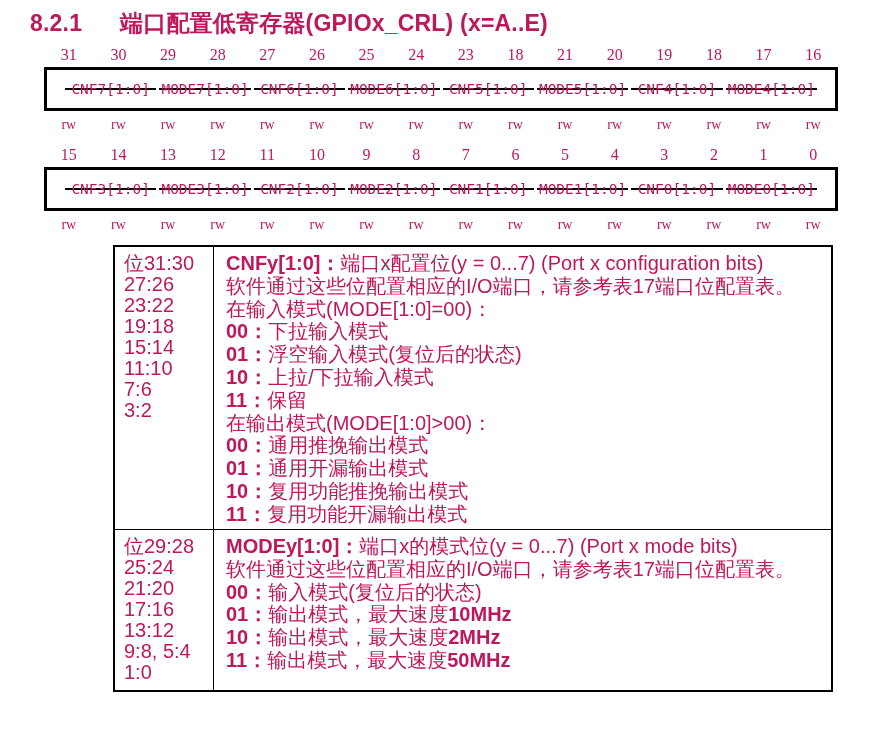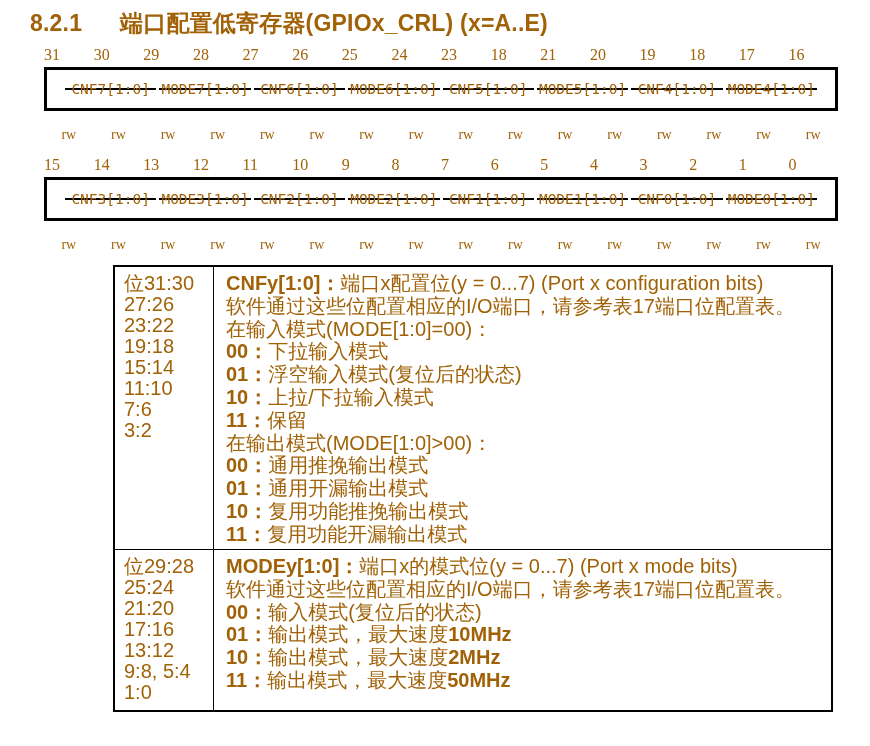--- a/index.html
+++ b/index.html
@@ -1,62 +1,62 @@
 <!DOCTYPE html>
 <html><head>
 <meta charset="utf-8">
 <style>
   html, body { margin: 0; padding: 0; background: #ffffff; }
   .page {
     position: relative;
     width: 870px;
     height: 746px;
     background: #ffffff;
-    color: #a16207;
+    color: #be185d;
     font-family: "Liberation Sans", "DejaVu Sans", sans-serif;
     overflow: hidden;
   }
   
   .heading {
     margin: 8px 0 0 30px;
     font-size: 23px;
     font-weight: bold;
     letter-spacing: 0.2px;
   }
   .heading .h-num { display: inline-block; width: 90px; }
   
   .meta { margin: 14px 0 0 95px; font-size: 15px; }
   .meta-line { height: 27px; line-height: 27px; }
   .meta-value { font-weight: bold; margin-left: 4px; }
   
   .reg-area { margin: 6px 0 0 44px; width: 794px; }
   .bitnum-row { display: flex; height: 20px; }
   .bitnum {
-    flex: 1; text-align: left;
+    flex: 1; text-align: center;
     font-family: "Liberation Serif", "DejaVu Serif", serif;
     font-size: 16px; line-height: 20px;
   }
   .reg-row {
     box-sizing: border-box;
     height: 44px;
     border: 3px solid #000;
     padding: 18px;
     display: flex;
     gap: 3px;
     margin-top: 2px;
   }
   .reg-cell {
     flex: 1;
     border: 1.5px solid #000;
     display: flex; align-items: center; justify-content: center;
     font-family: "DejaVu Sans Mono", "Liberation Mono", monospace;
     font-size: 14.5px;
     white-space: nowrap;
   }
-  .rw-row { display: flex; height: 18px; margin-top: 15px; margin-bottom: 11px; }
+  .rw-row { display: flex; height: 18px; margin-top: 5px; margin-bottom: 11px; }
   .rw {
     flex: 1; text-align: center;
     font-family: "Liberation Serif", "DejaVu Serif", serif;
     font-size: 14px; line-height: 18px;
   }
   
   .desc-table {
     margin: 1px 0 0 113px;
     width: 720px;
     border-collapse: collapse;

